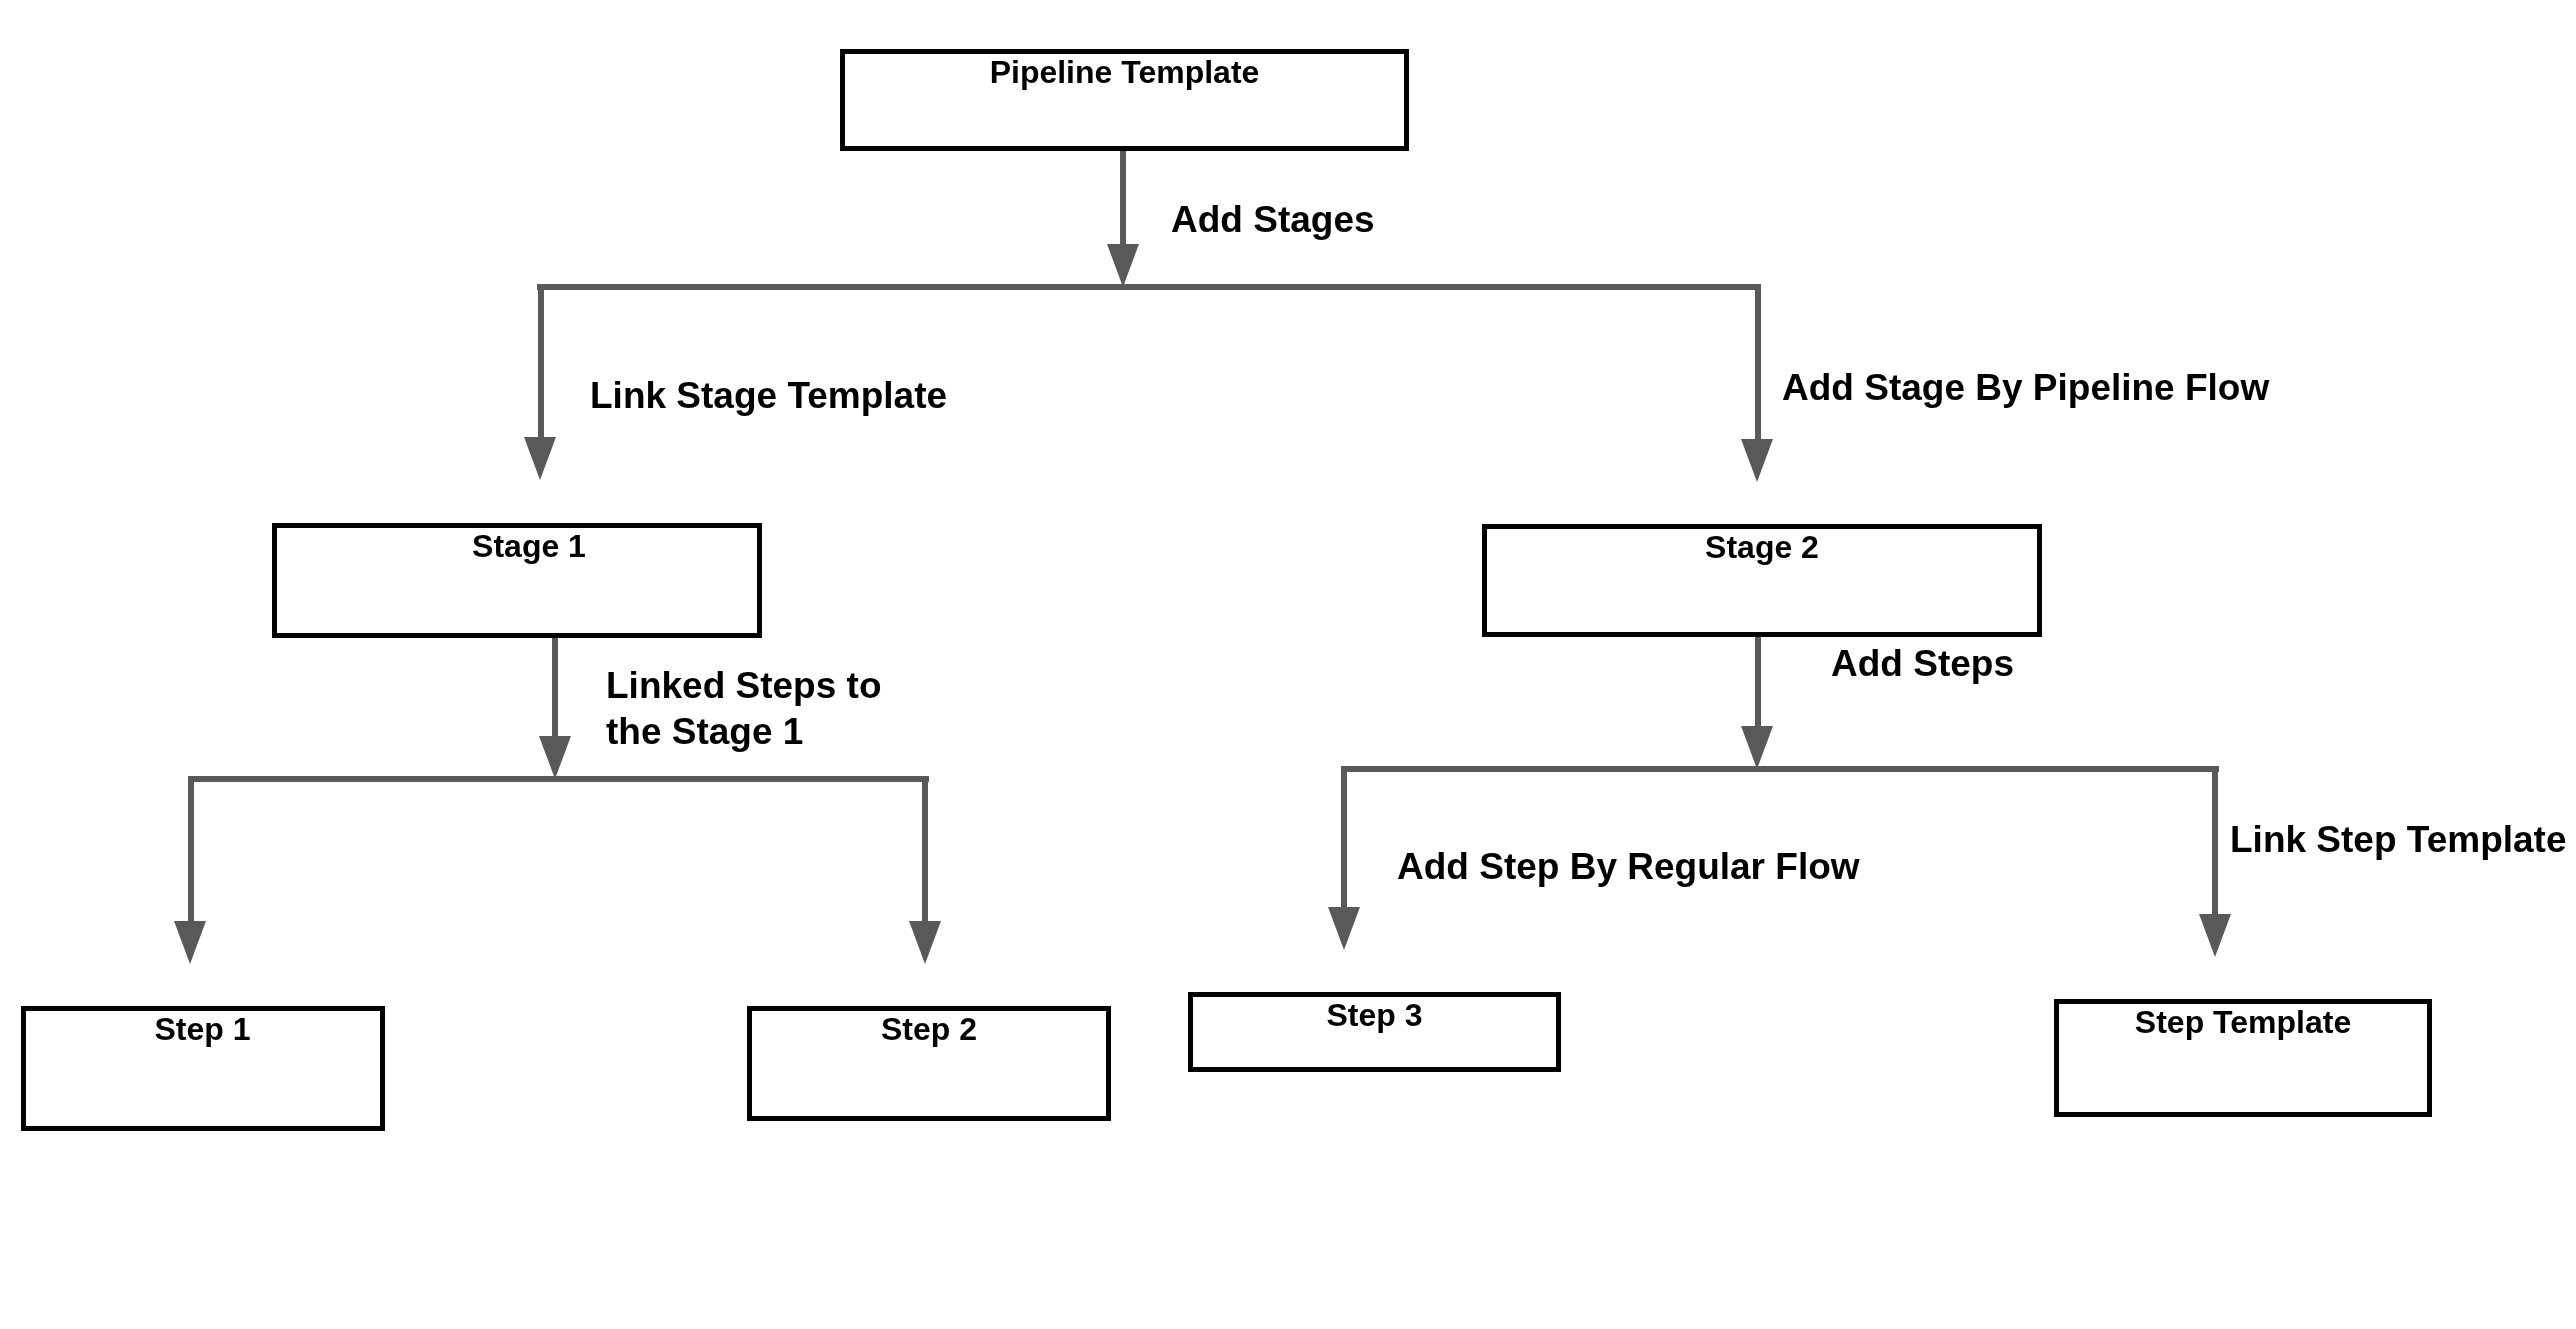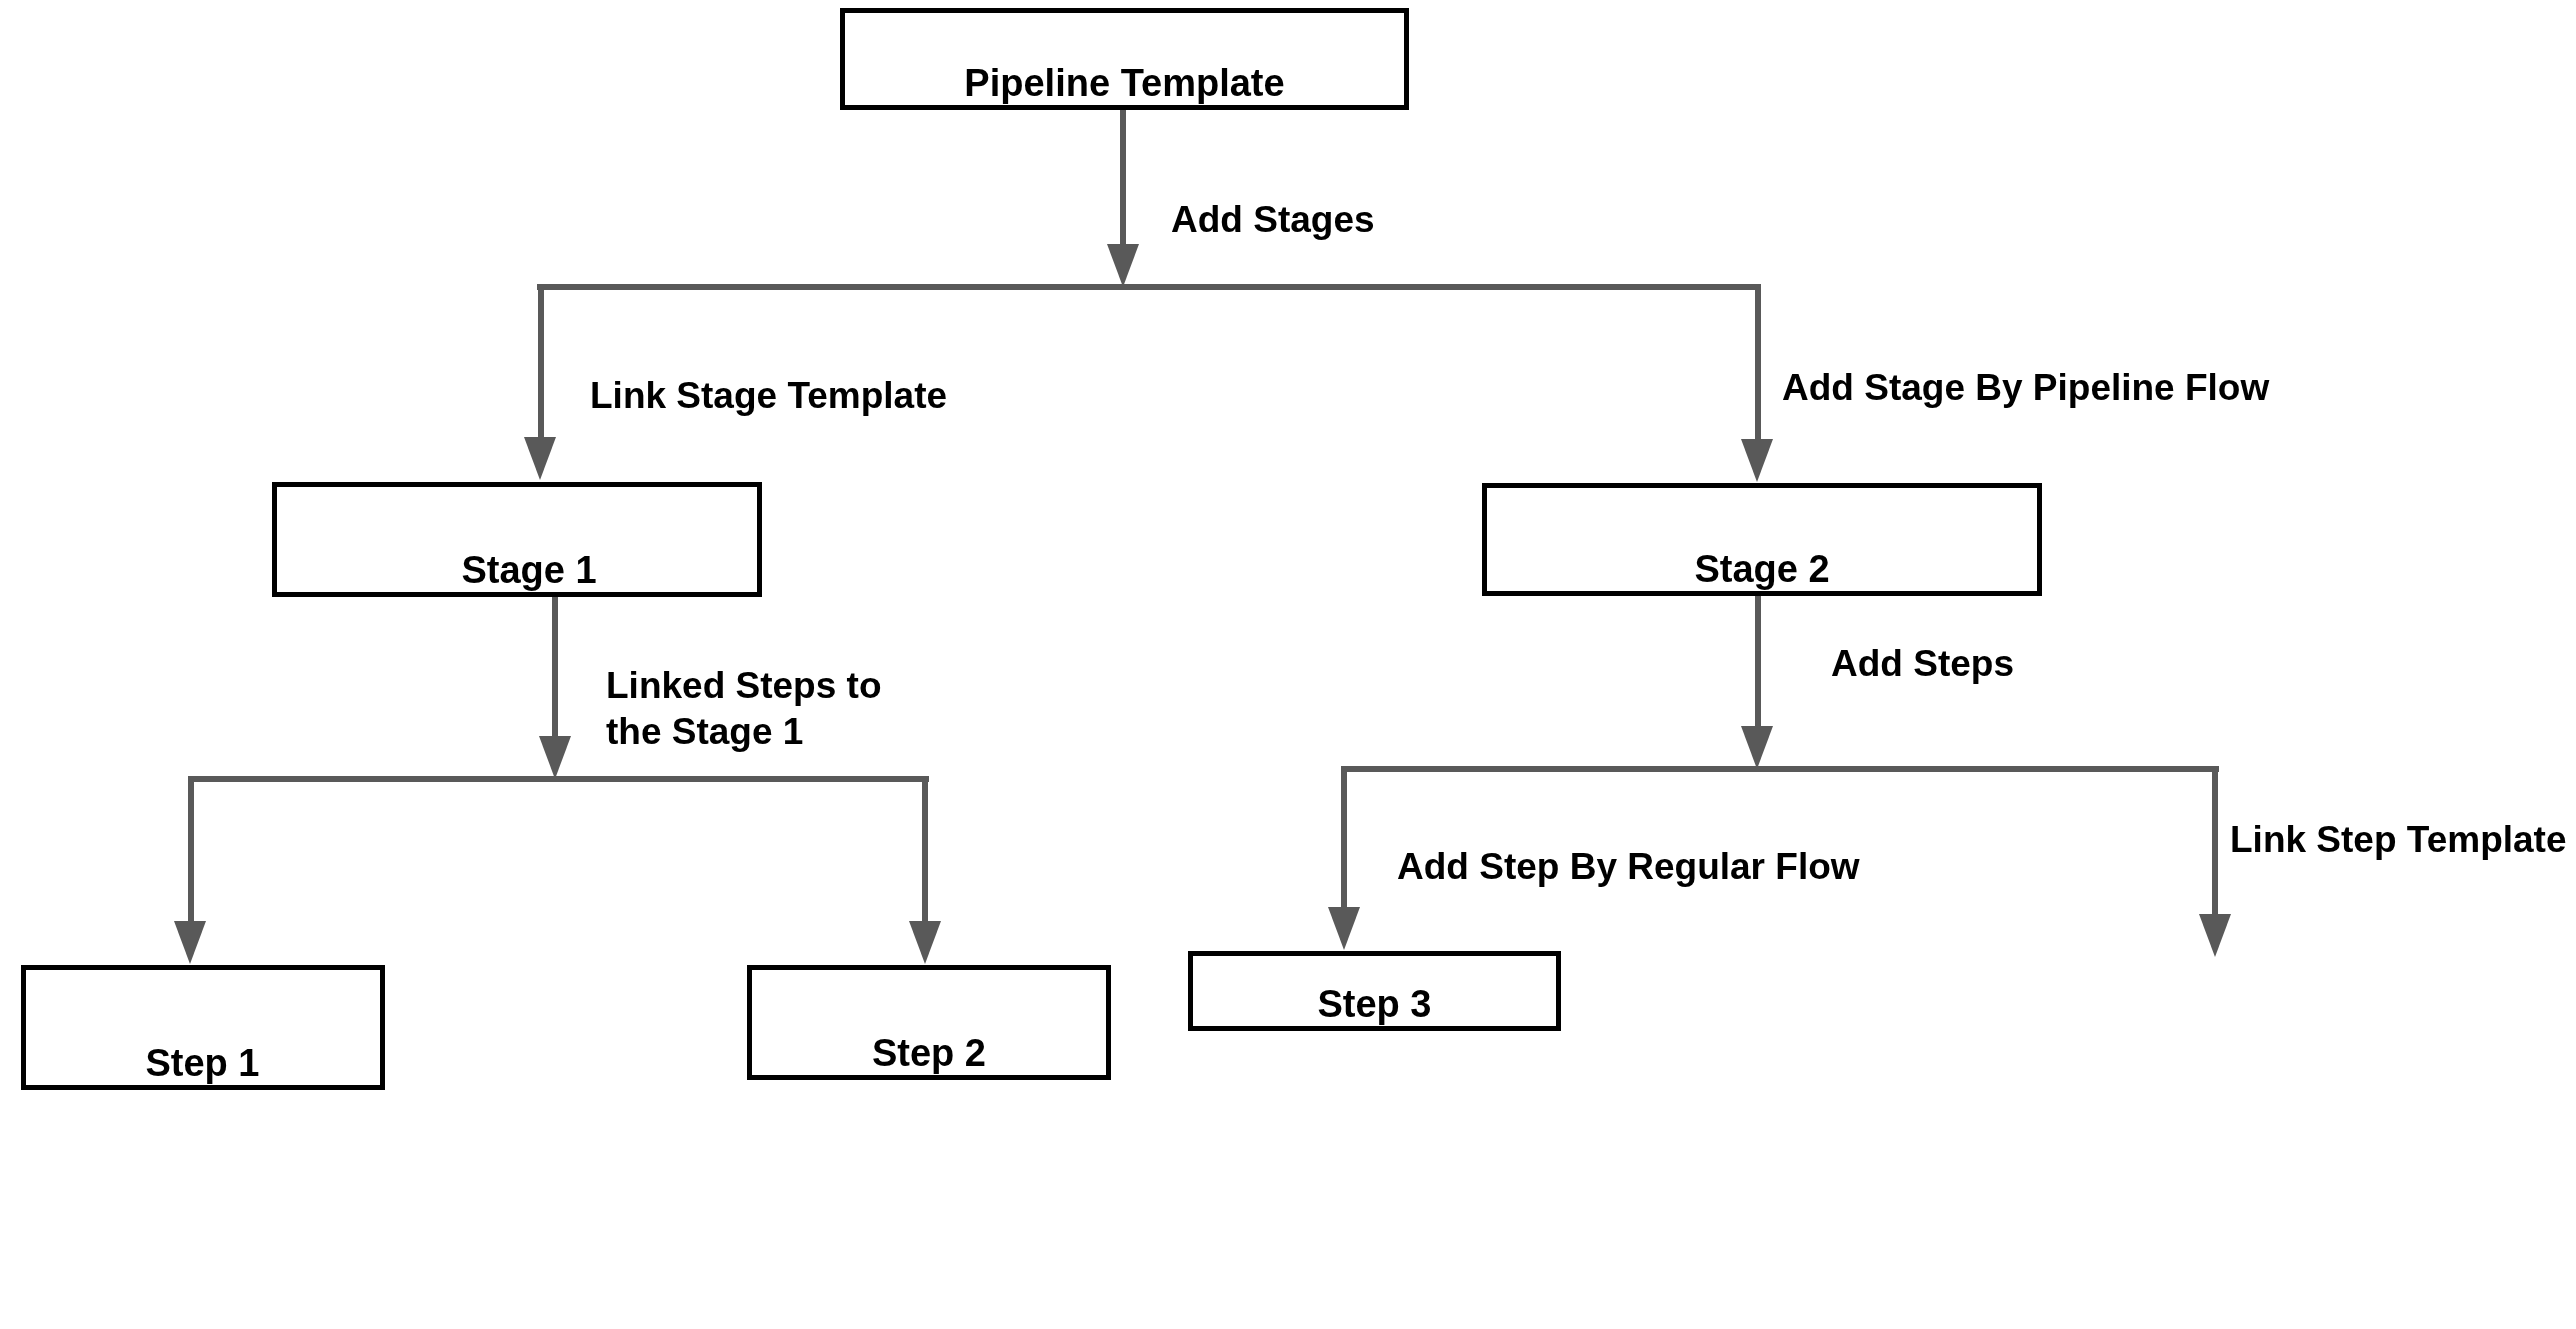--- a/index.html
+++ b/index.html
@@ -20,26 +20,27 @@
     background:var(--background);
     overflow:hidden;
     font-family:"Liberation Sans", sans-serif;
   }
   .node{
     position:absolute;
     box-sizing:border-box;
     border:5.7px solid var(--border);
     background:var(--background);
     display:flex;
-    align-items:flex-end;
+    align-items:flex-start;
     justify-content:center;
-    font-size:38px;
+    font-size:32px;
     font-weight:bold;
     color:var(--text);
     white-space:nowrap;
+    margin-top:41px;
   }
   .hline,.vline{
     position:absolute;
     background:var(--line);
   }
   .hline{height:5.7px;}
   .vline{width:5.7px;}
   .arrow{
     position:absolute;
     width:0;
@@ -118,15 +119,18 @@
   </div>
 
   <div class="node" style="left:747px;top:965px;width:364px;height:115px;">
     <span>Step 2</span>
   </div>
 
   <div class="node" style="left:1188px;top:951px;width:373px;height:80px;">
     <span>Step 3</span>
   </div>
 
+  <div class="node" style="left:2054px;top:958px;width:378px;height:118px;">
+    <span>Step Template</span>
+  </div>
 
 </div>
 
 
 </body></html>

